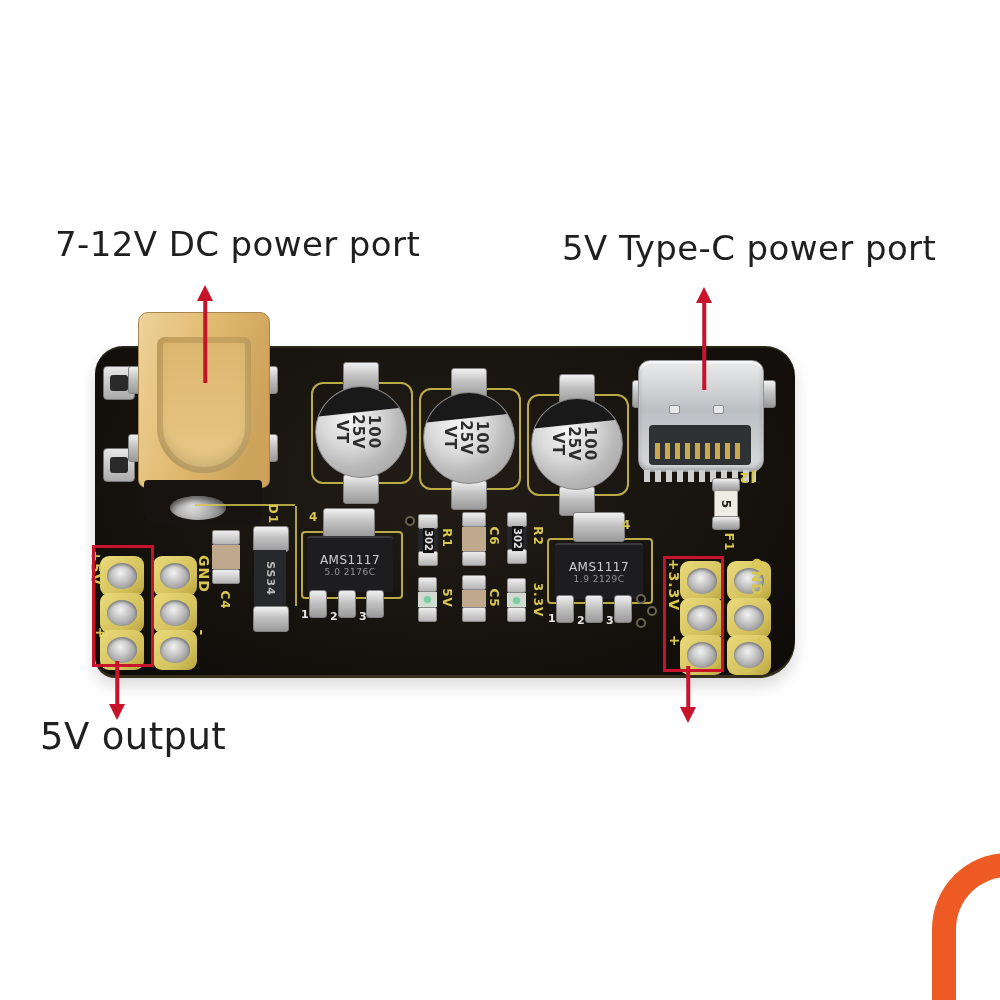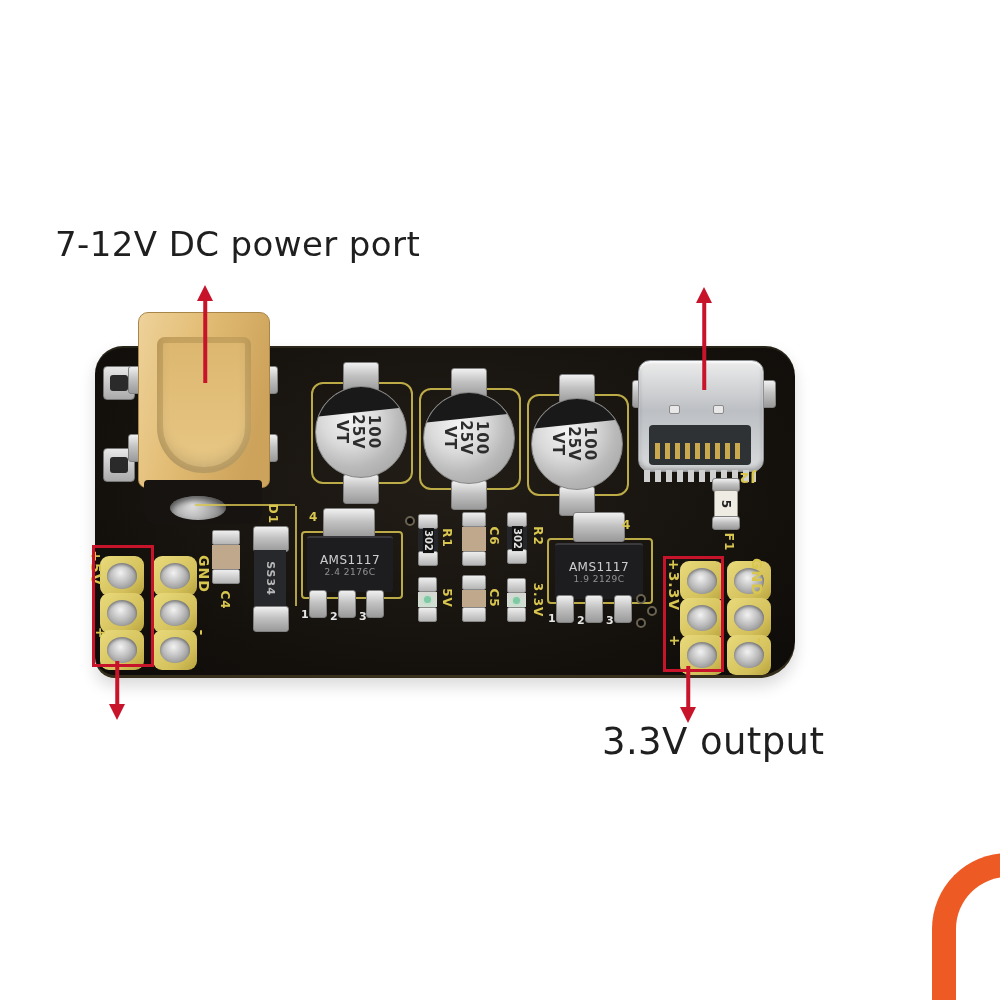--- a/index.html
+++ b/index.html
@@ -89,21 +89,22 @@
   
   .corner{position:absolute;left:932px;top:853px;width:220px;height:220px;
        border-top:24px solid #ee5a24;border-left:24px solid #ee5a24;border-top-left-radius:76px;z-index:1;}
 </style>
 </head>
 <body>
 
 <div id="canvas">
 
   <div class="annot" style="left:55px;top:224px;">7-12V DC power port</div>
-  <div class="annot big" style="left:602px;top:720px;">3.3V output</div>
+  <div class="annot" style="left:562px;top:228px;">5V Type-C power port</div>
+  <div class="annot big" style="left:40px;top:715px;">5V output</div>
 
   <div class="arrow" style="left:197px;top:285px;width:16px;height:98px;">
     <div class="head-up"></div>
     <div class="stem" style="top:14px;bottom:0;"></div>
   </div>
   <div class="arrow" style="left:696px;top:287px;width:16px;height:103px;">
     <div class="head-up"></div>
     <div class="stem" style="top:14px;bottom:0;"></div>
   </div>
   <div class="arrow" style="left:109px;top:661px;width:16px;height:59px;">
@@ -212,21 +213,21 @@
       <div class="end"></div>
     </div>
     <div class="rlabel small" style="left:130px;top:254px;">C4</div>
 
     <div>
       <div class="silkbox" style="left:206px;top:185px;width:98px;height:64px;border-radius:4px;"></div>
       <div class="reg-tab silver" style="left:228px;top:162px;"></div>
       <div class="p4" style="left:214px;top:164px;">4</div>
       <div class="reg-body" style="left:212px;top:190px;">
         <div class="reg-l1">AMS1117</div>
-        <div class="reg-l2">2.4 2176C</div>
+        <div class="reg-l2">5.0 2176C</div>
       </div>
       <div class="lead silver" style="left:214px;top:244px;"></div>
       <div class="lead silver" style="left:243px;top:244px;"></div>
       <div class="lead silver" style="left:271px;top:244px;"></div>
       <div class="pnum" style="left:206px;top:262px;">1</div>
       <div class="pnum" style="left:235px;top:264px;">2</div>
       <div class="pnum" style="left:264px;top:264px;">3</div>
     </div>
 
     <div class="smd" style="left:323px;top:168px;width:20px;height:52px;">

